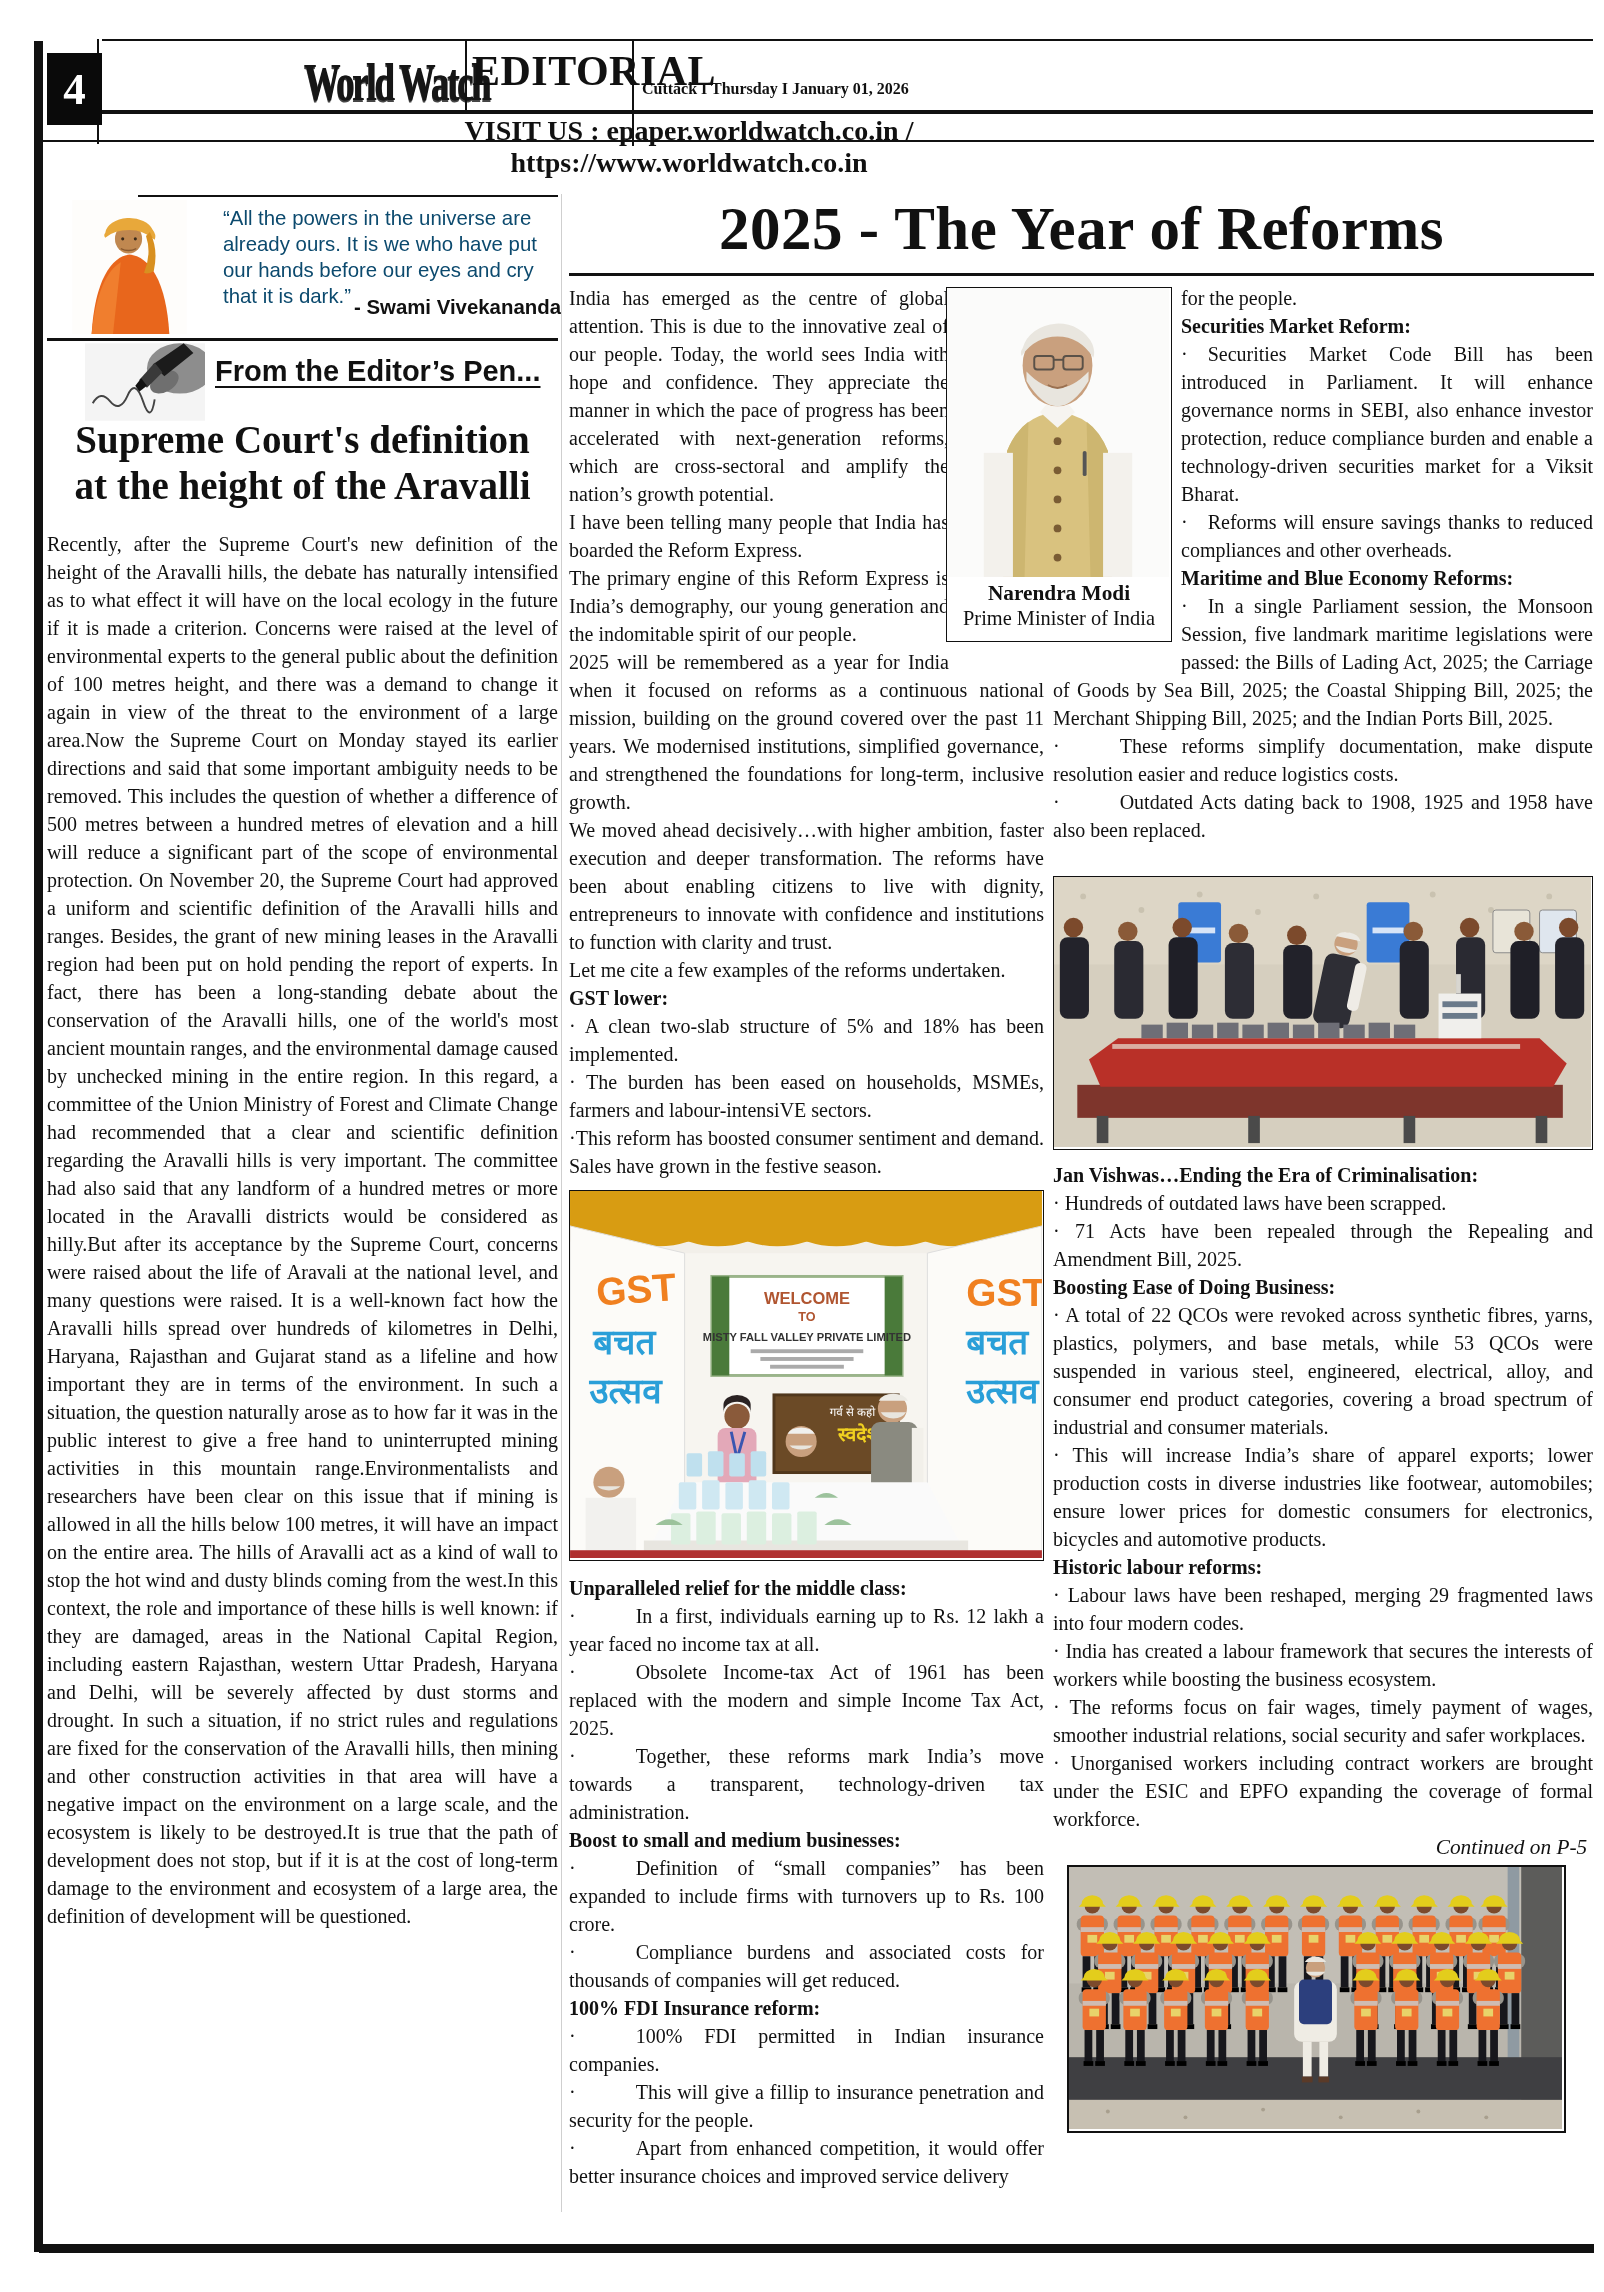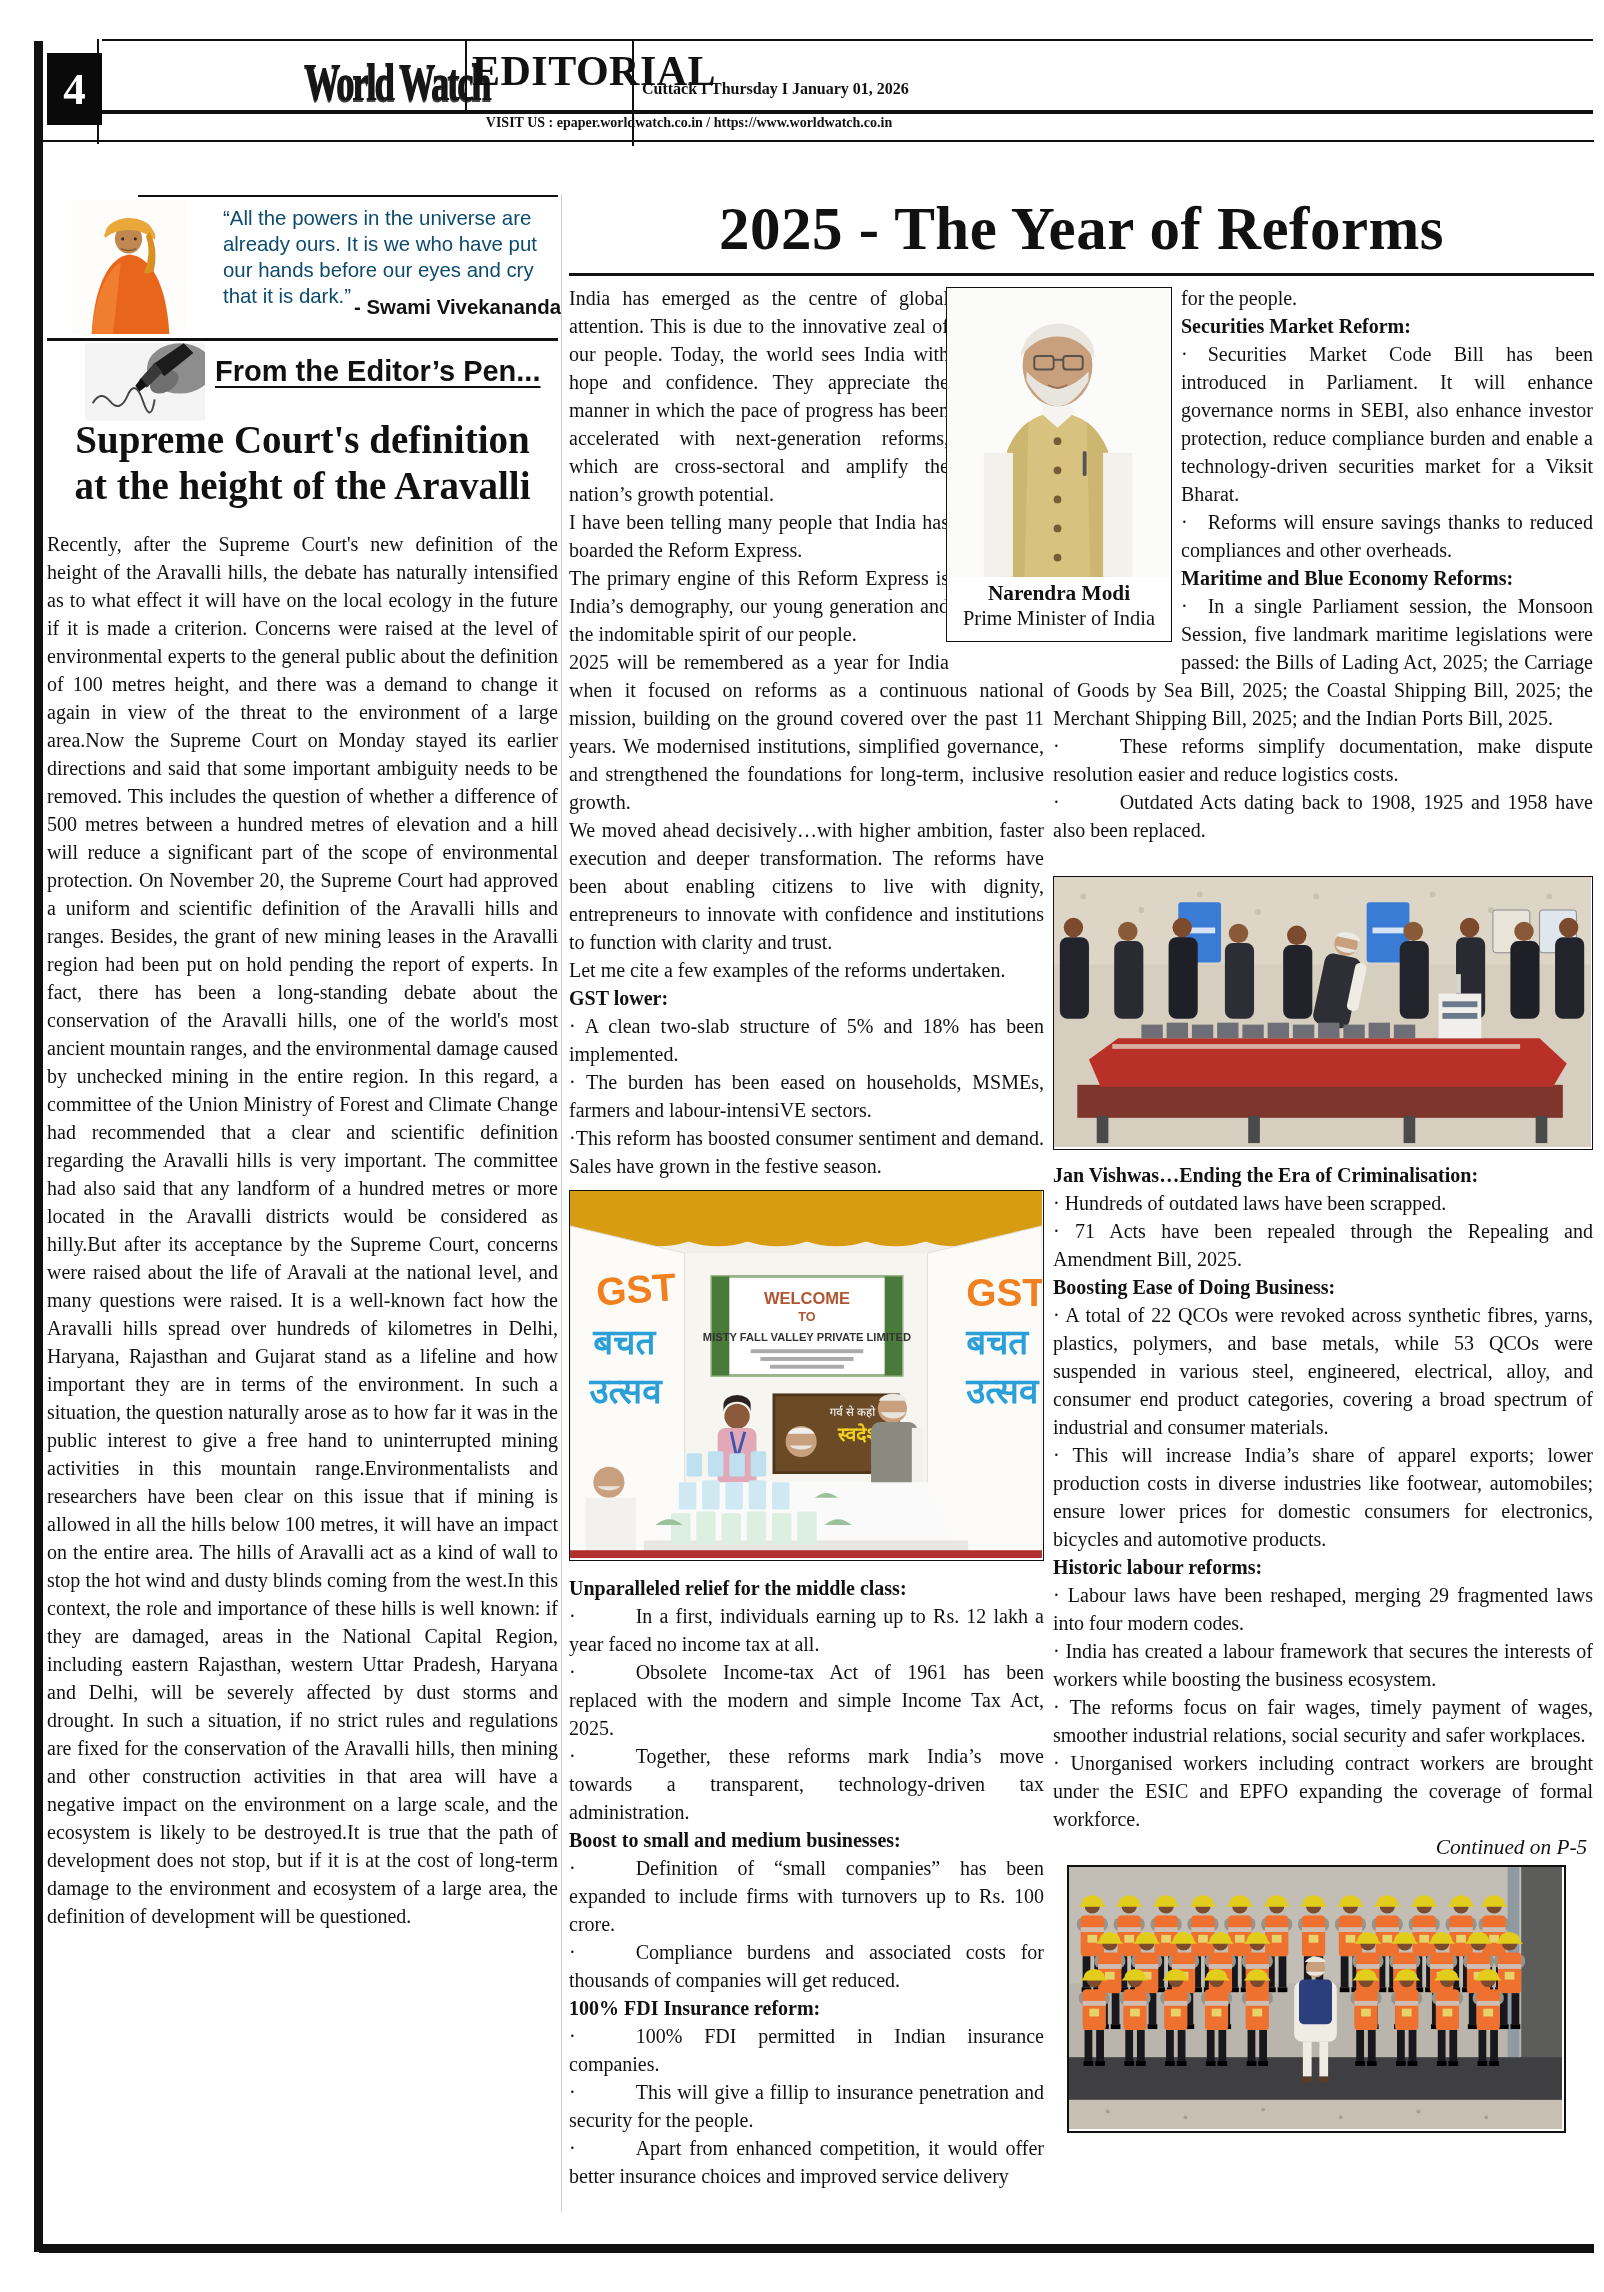--- a/index.html
+++ b/index.html
@@ -10,21 +10,21 @@
   .body-text{font-size:20px;line-height:28px;text-align:justify;}
   .body-text p{margin:0;}
   .sec-head{font-weight:bold;}
   .num-box{background:#0a0a0a;color:#fff;font-size:45px;font-weight:bold;
            display:flex;align-items:center;justify-content:center;font-family:"Liberation Serif",serif;}
   .logo{font-family:"Liberation Serif",serif;font-weight:700;font-size:36px;letter-spacing:-1.9px;
         color:#161616;transform:scaleY(1.45);transform-origin:center;display:inline-block;
         text-shadow:1px 0 0 #161616,0 1px 0 #444;white-space:nowrap;}
   .editorial{font-family:"Liberation Serif",serif;font-weight:700;font-size:42px;letter-spacing:0.5px;}
   .dateline{font-weight:700;font-size:16px;}
-  .visitus{font-weight:700;font-size:14px;}
+  .visitus{font-weight:700;font-size:28px;}
   .quote{font-family:"Liberation Sans",sans-serif;font-size:20.4px;line-height:26px;color:#0c4a6e;}
   .quote-author{font-family:"Liberation Sans",sans-serif;font-weight:700;font-size:20.4px;text-align:right;margin-top:0;}
   .pen-label{font-family:"Liberation Sans",sans-serif;font-weight:700;font-size:29px;
              text-decoration:underline;text-decoration-thickness:2.4px;text-underline-offset:4.9px;}
   .left-title{font-weight:700;font-size:39px;line-height:46px;text-align:center;font-family:"Liberation Serif",serif;}
   .main-headline{font-weight:700;font-size:61px;text-align:center;font-family:"Liberation Serif",serif;letter-spacing:0.5px;}
   .caption-name{font-weight:700;font-size:21.3px;text-align:center;line-height:25px;}
   .caption-title{font-size:20.4px;text-align:center;line-height:24px;}
   .continued{font-style:italic;font-size:21.3px;text-align:right;padding-right:5.8px;}
   .photo-frame{border:1.9px solid #111;background:#fff;box-sizing:border-box;}

